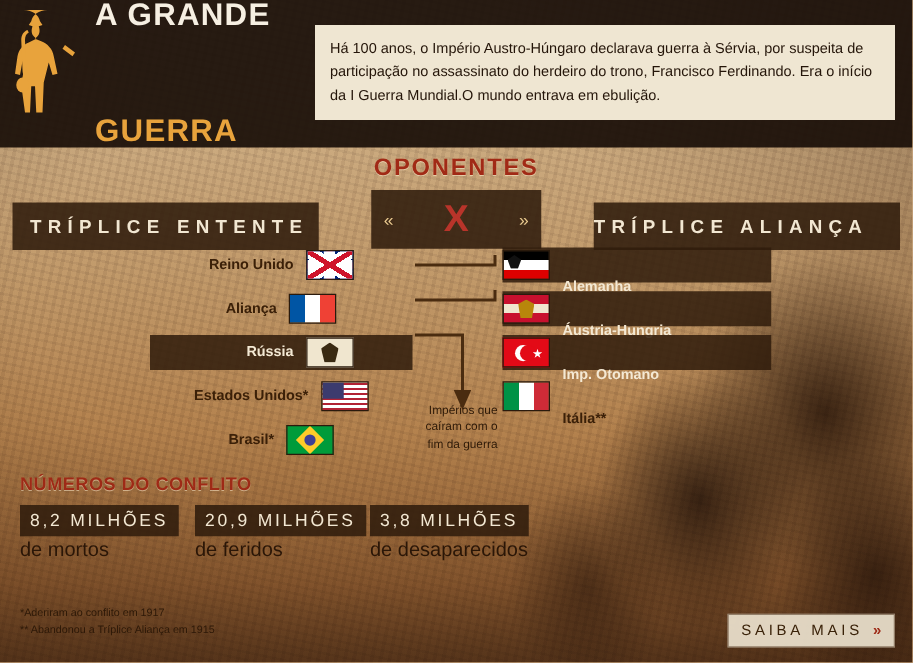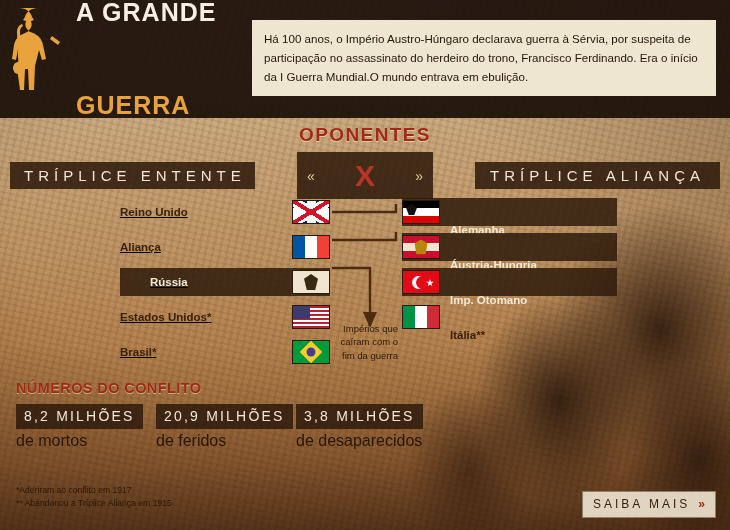--- a/index.html
+++ b/index.html
@@ -67,44 +67,44 @@
   }
 
   
   #opponentes {
     position:absolute; top:124px; left:0; width:730px; text-align:center;
     color:#a12a16; font-size:19px; font-weight:bold; letter-spacing:1.4px;
     text-shadow: 0 1px 0 rgba(255,240,210,.55);
   }
 
   .side-banner {
-    position:absolute; height:27px;
+    position:absolute; height:38px;
     background: rgba(48,28,12,.88);
     color:#f2e7d2; font-size:15px; letter-spacing:5px;
-    display:flex; align-items:center; font-weight:normal;
+    display:flex; align-items:center; font-weight:bold;
   }
   #banner-entente { left:10px; top:162px; width:245px; padding-left:14px; }
-  #banner-alianca { right:10px; top:162px; width:245px; justify-content:center; }
+  #banner-alianca { right:10px; top:162px; width:245px; justify-content:flex-start; }
 
   #x-box {
     position:absolute; left:297px; top:152px; width:136px; height:47px;
     background: rgba(48,28,12,.88);
     display:flex; align-items:center; justify-content:space-between;
     padding: 0 10px;
     color:#e8c98f; font-size:14px;
   }
   #x-mark { color:#b8342a; font-size:30px; font-weight:bold; line-height:1; }
 
   
   .col { position:absolute; }
   #col-left { left:120px; top:198px; width:210px; }
   #col-right { left:402px; top:198px; width:215px; }
 
   .row { height:28px; display:flex; align-items:center; margin-bottom:7px; position:relative; }
-  #col-left .row { justify-content:space-between;text-decoration:underline; }
+  #col-left .row { justify-content:center; }
   .cname { font-size:11.5px; font-weight:bold; color:#3b2008; }
   #col-left .cname { text-align:right; padding-right:10px; }
   #col-right .cname { padding-left:10px;margin-top:36px; }
   .row.hl { background: rgba(48,28,12,.86); }
   .row.hl .cname { color:#f4e9d4; }
   #col-left .row.hl { padding-left: 30px; }
   #col-right .row.hl { padding-right: 30px; }
 
   .flag { width:38px; height:24px; border:1px solid #2a1a0c; flex:0 0 38px; position:relative; overflow:hidden; }
 

